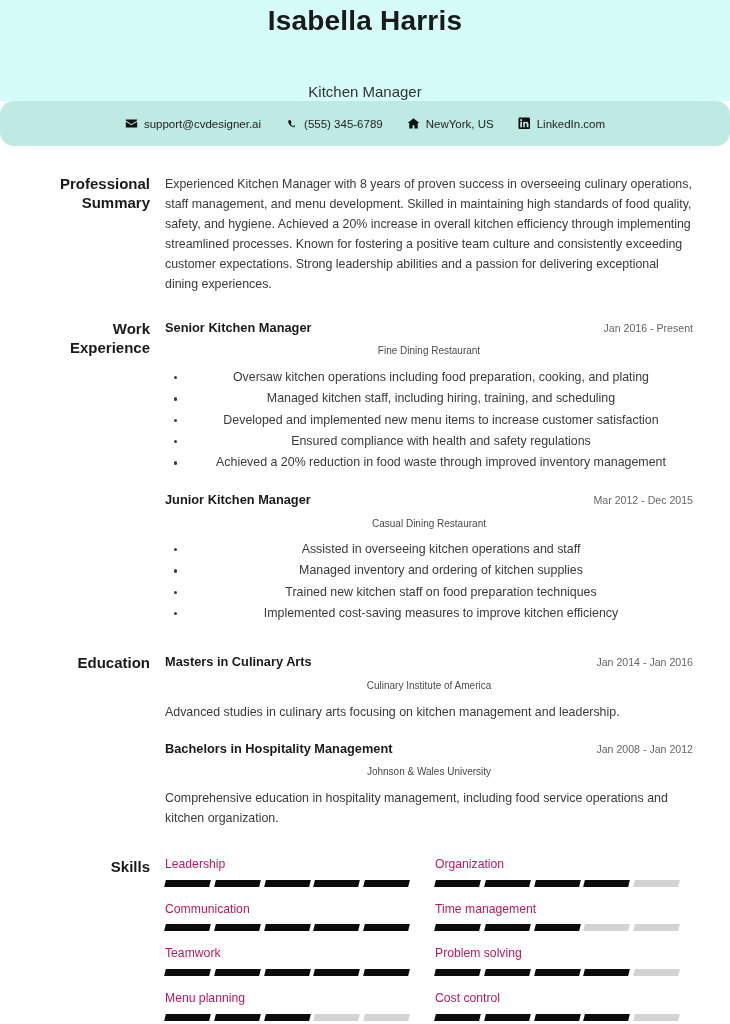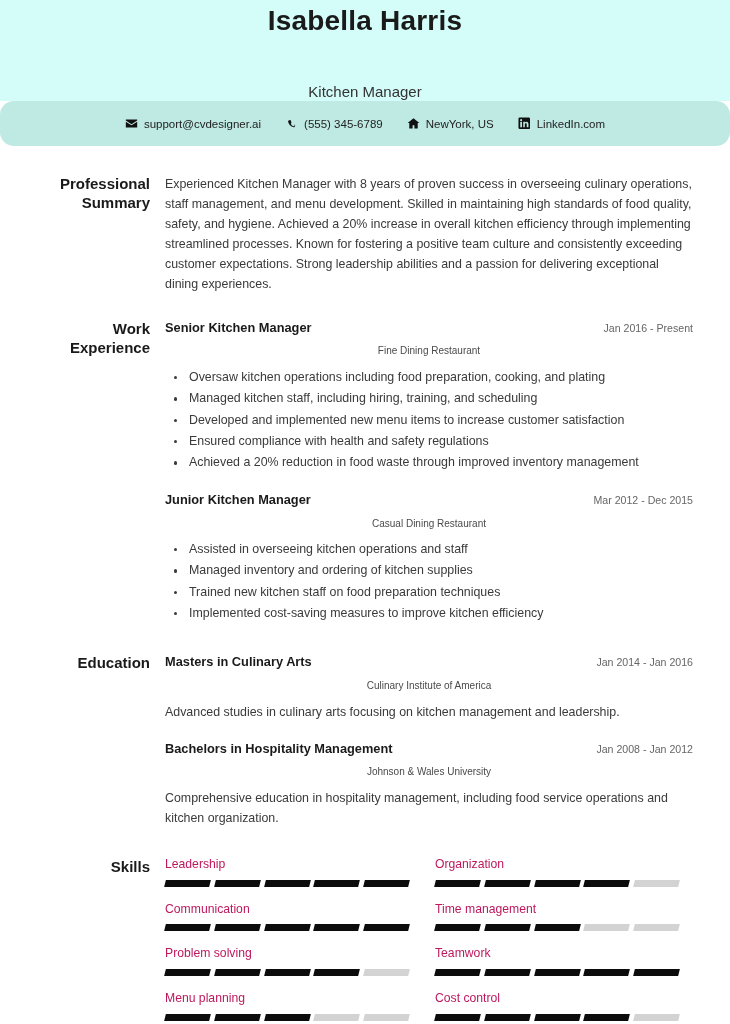--- a/index.html
+++ b/index.html
@@ -130,20 +130,21 @@
   .entry-desc {
     font-size: 12.4px;
     color: #3a3a3a;
     line-height: 1.6;
     margin-top: 9px;
   }
 
   .bullets {
     list-style: none;
     margin-top: 8px;
+    text-align: center;
   }
   .bullets li {
     position: relative;
     padding-left: 24px;
     font-size: 12.4px;
     line-height: 1.72;
     color: #3a3a3a;
   }
   .bullets li::before {
     content: "";
@@ -337,40 +338,40 @@
             <div class="skill-name">Time management</div>
             <div class="skill-bar">
               <div class="seg on"></div>
               <div class="seg on"></div>
               <div class="seg on"></div>
               <div class="seg"></div>
               <div class="seg"></div>
             </div>
           </div>
           <div class="skill-cell">
+            <div class="skill-name">Teamwork</div>
+            <div class="skill-bar">
+              <div class="seg on"></div>
+              <div class="seg on"></div>
+              <div class="seg on"></div>
+              <div class="seg on"></div>
+              <div class="seg on"></div>
+            </div>
+          </div>
+          <div class="skill-cell">
             <div class="skill-name">Problem solving</div>
             <div class="skill-bar">
               <div class="seg on"></div>
               <div class="seg on"></div>
               <div class="seg on"></div>
               <div class="seg on"></div>
               <div class="seg"></div>
             </div>
           </div>
           <div class="skill-cell">
-            <div class="skill-name">Teamwork</div>
-            <div class="skill-bar">
-              <div class="seg on"></div>
-              <div class="seg on"></div>
-              <div class="seg on"></div>
-              <div class="seg on"></div>
-              <div class="seg on"></div>
-            </div>
-          </div>
-          <div class="skill-cell">
             <div class="skill-name">Menu planning</div>
             <div class="skill-bar">
               <div class="seg on"></div>
               <div class="seg on"></div>
               <div class="seg on"></div>
               <div class="seg"></div>
               <div class="seg"></div>
             </div>
           </div>
           <div class="skill-cell">

